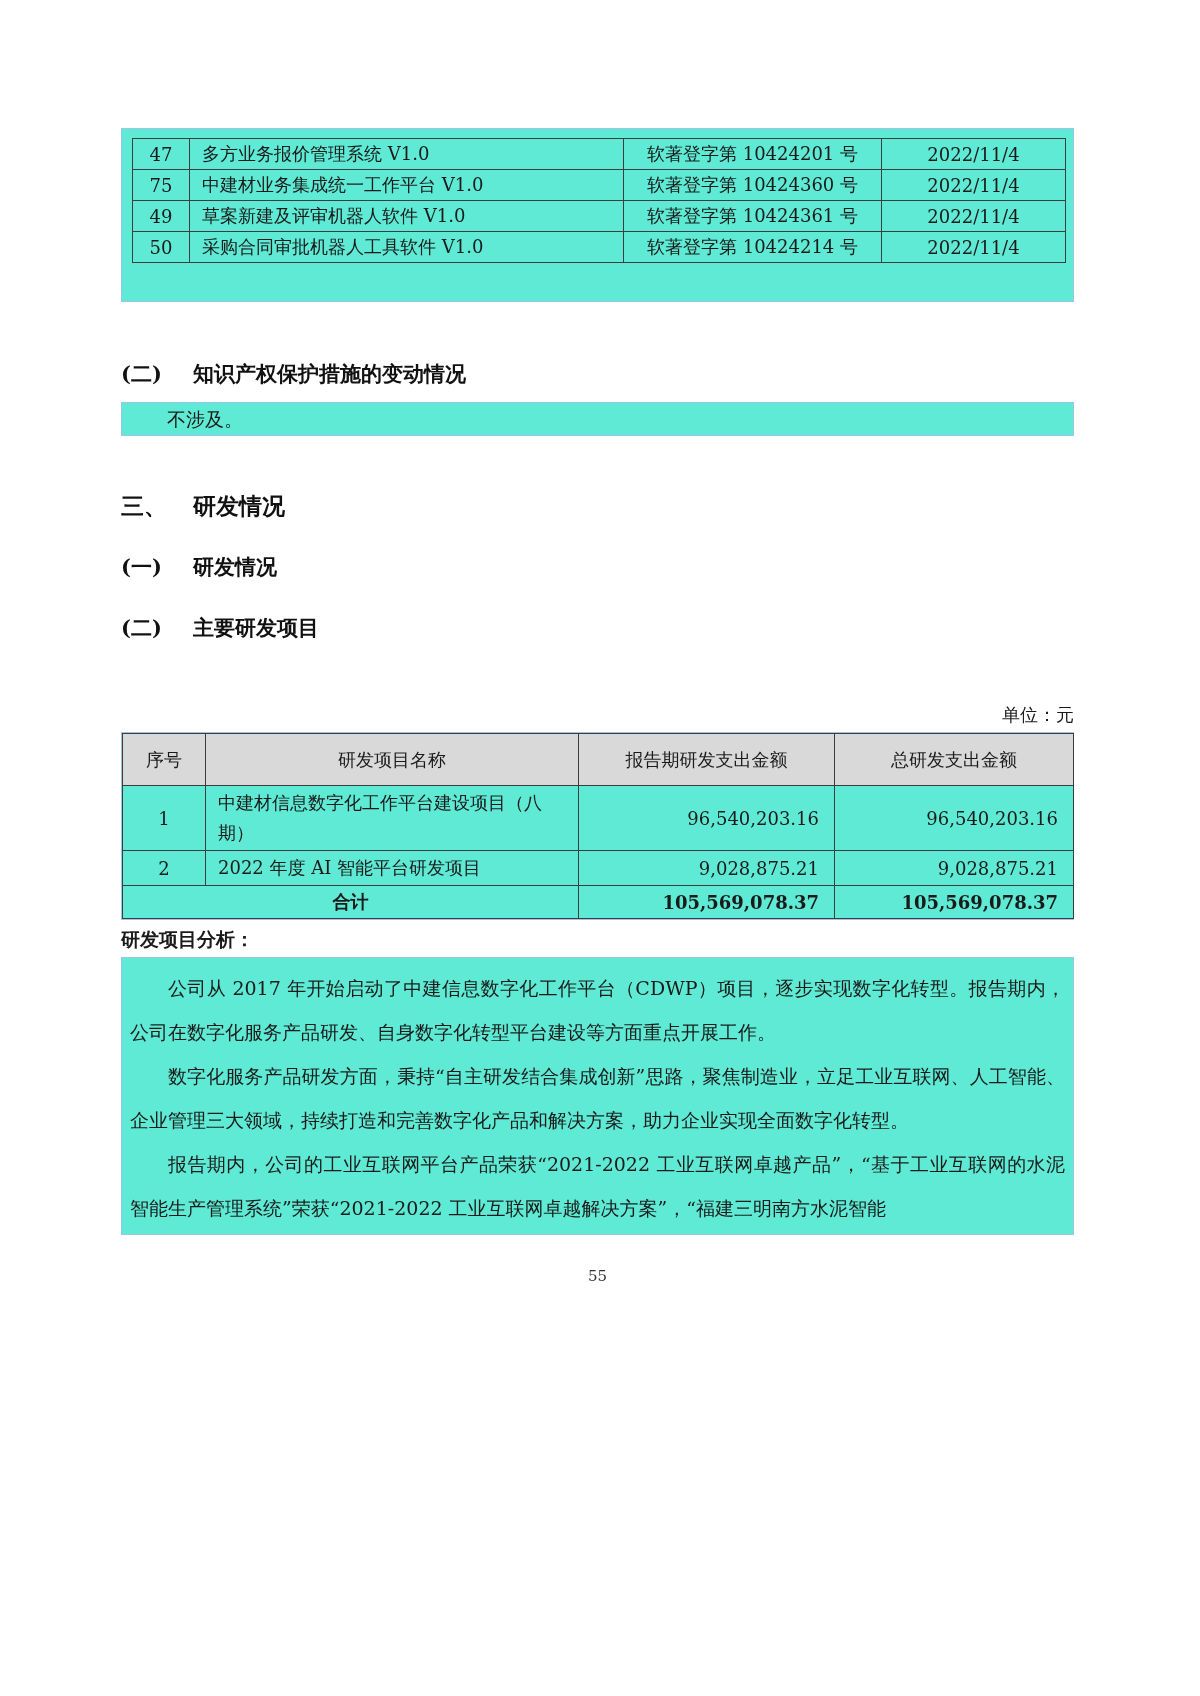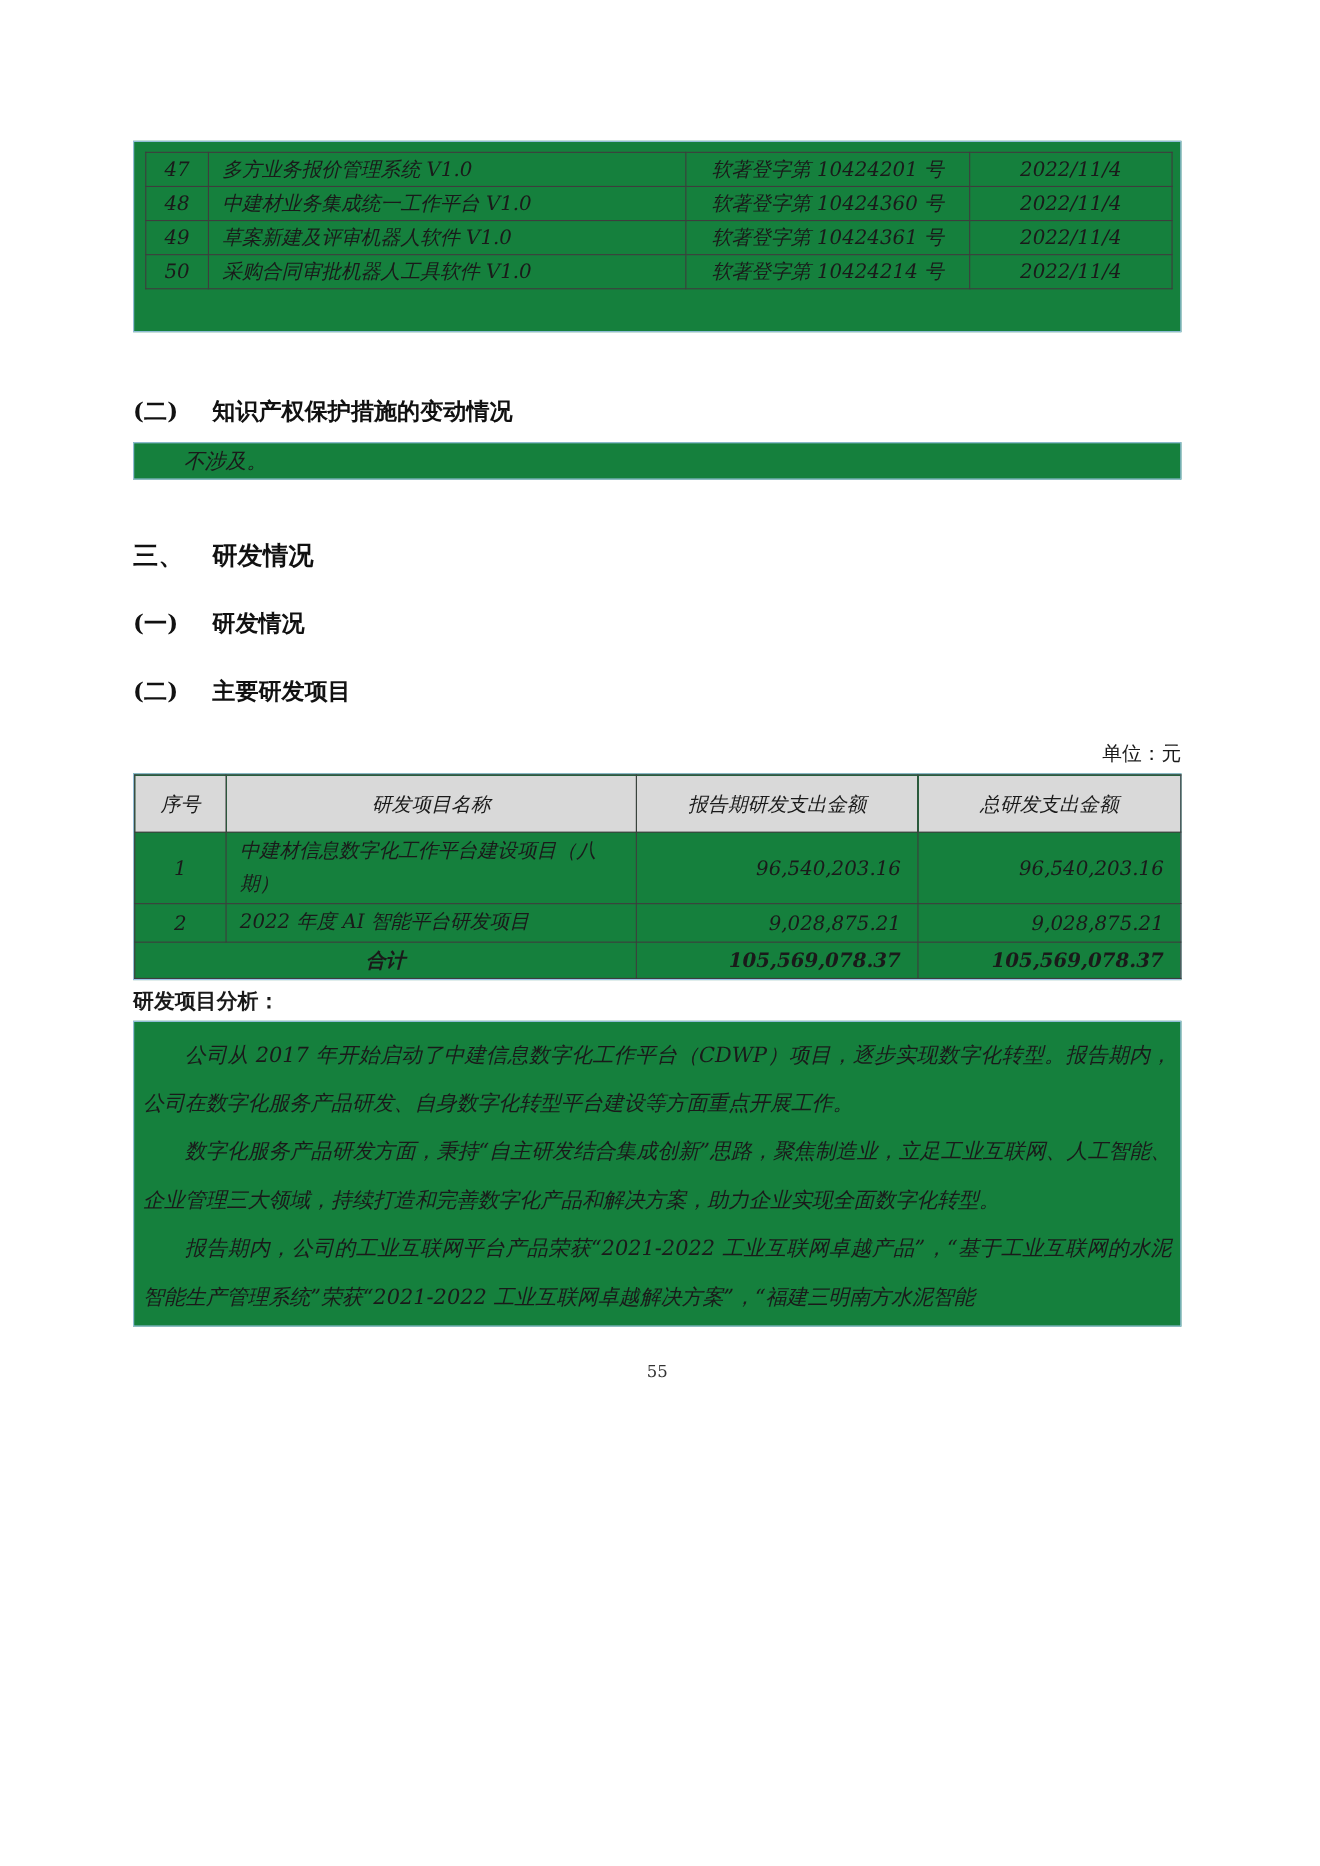--- a/index.html
+++ b/index.html
@@ -7,21 +7,21 @@
     position:relative;
     width:1200px;height:1696px;
     background:#ffffff;
     box-sizing:border-box;
     padding:128px 126px 0 121px;
     font-family:"DejaVu Serif","Liberation Serif",serif;
     color:#1a1a1a;
     overflow:hidden;
   }
   
-  .blue-box{border:1px solid #9dc3e6;background:#15803d;box-sizing:border-box;font-style:italic;}
+  .blue-box{border:1px solid #9dc3e6;background:#5eead4;box-sizing:border-box;}
 
   
   .copyright-box{padding:9px 9px 38px 10px;}
   table.doc-table{border-collapse:collapse;width:100%;table-layout:fixed;}
   table.doc-table td,table.doc-table th{
     border:1px solid #3d3d3d;
     font-size:18px;font-weight:normal;
     padding:0 4px;box-sizing:border-box;
     overflow:hidden;white-space:nowrap;
   }
@@ -42,21 +42,21 @@
 
   
   .nb-box{margin-top:15px;padding:2px 8px;font-size:19px;line-height:28px;}
   .nb-box p{margin:0;padding-left:37px;}
 
   .para-box{margin-top:0;padding:10px 8px 2px 8px;font-size:19px;line-height:44px;}
   .para-box p{margin:0;text-indent:2em;text-align:justify;}
 
   
   .subtitle{margin-top:14px;font-weight:bold;font-size:19px;line-height:27px;}
-  .unit-line{margin-top:31px;margin-bottom:4px;text-align:right;font-size:18px;line-height:27px;}
+  .unit-line{margin-top:60px;margin-bottom:4px;text-align:right;font-size:18px;line-height:27px;}
 
   .rd-table-box{padding:0;}
   .rd-table th{
     background:#d9d9d9;height:52px;text-align:center;
     font-weight:bold;font-size:19px;
   }
   .rd-table td{font-size:19px;}
   .rd-table .r-no{text-align:center;}
   .rd-table .r-name{text-align:left;padding:2px 12px;line-height:30px;white-space:normal;}
   .rd-table .r-amt{text-align:right;padding-right:15px;}
@@ -85,21 +85,21 @@
           <col style="width:184px">
         </colgroup>
       <tbody>
         <tr>
           <td class="c-no">47</td>
           <td class="c-name">多方业务报价管理系统 V1.0</td>
           <td class="c-reg">软著登字第 10424201 号</td>
           <td class="c-date">2022/11/4</td>
         </tr>
         <tr>
-          <td class="c-no">48</td>
+          <td class="c-no">75</td>
           <td class="c-name">中建材业务集成统一工作平台 V1.0</td>
           <td class="c-reg">软著登字第 10424360 号</td>
           <td class="c-date">2022/11/4</td>
         </tr>
         <tr>
           <td class="c-no">49</td>
           <td class="c-name">草案新建及评审机器人软件 V1.0</td>
           <td class="c-reg">软著登字第 10424361 号</td>
           <td class="c-date">2022/11/4</td>
         </tr>

